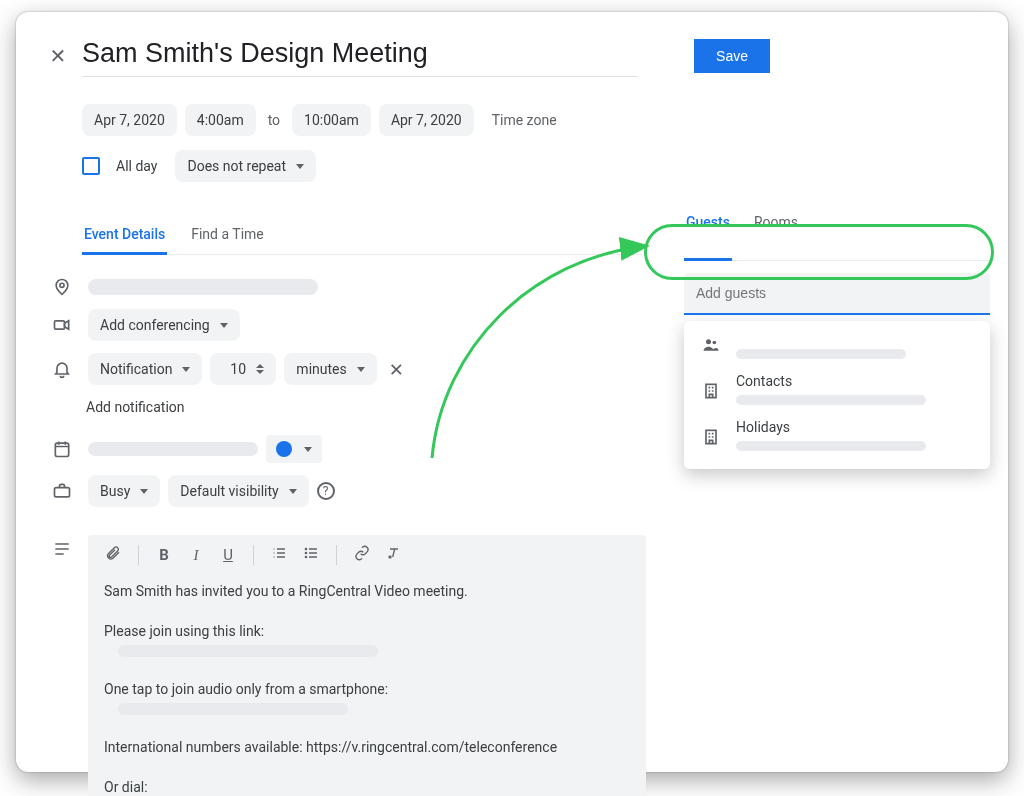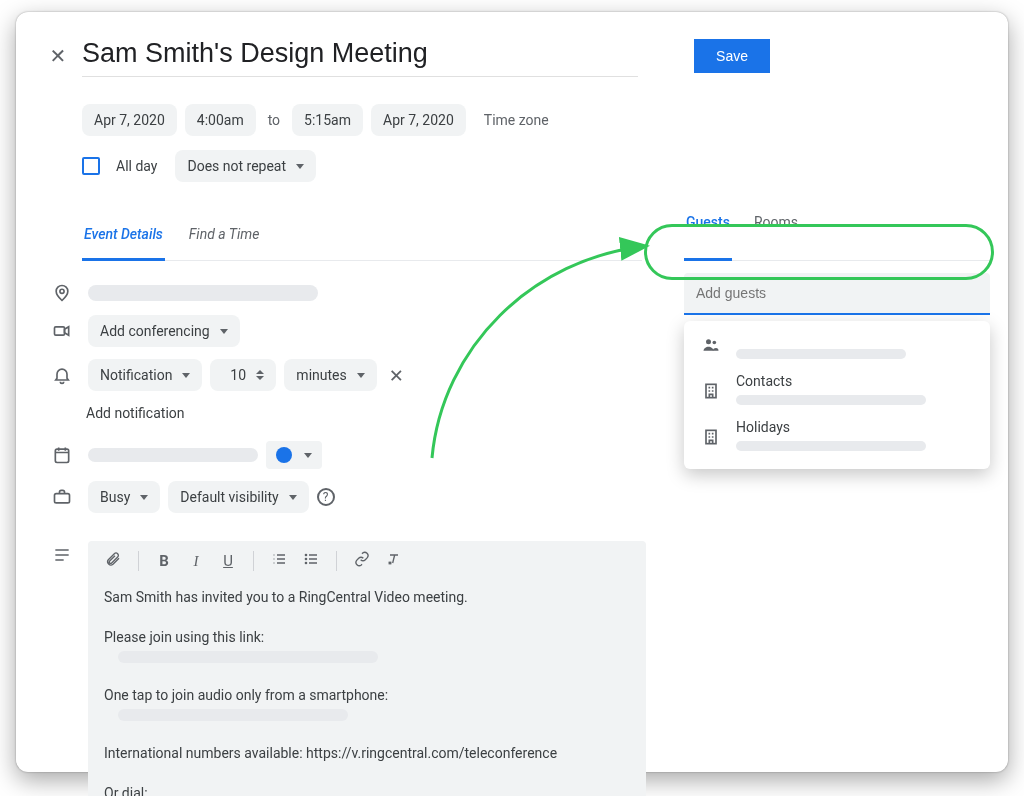--- a/index.html
+++ b/index.html
@@ -61,24 +61,23 @@
     border-left:4px solid transparent; border-right:4px solid transparent;
     border-top:5px solid #5f6368; margin-left:4px;
   }
   .tabs{
     margin-left:38px; margin-top:36px;
     display:flex; gap:22px;
     border-bottom:1px solid #e8eaed;
     width:560px;
   }
   .tab{
-    font-size:14px; color:#5f6368; padding:8px 2px 16px;
+    font-size:14px; color:#5f6368; padding:8px 2px 10px;
     cursor:pointer; border-bottom:3px solid transparent;
     margin-bottom:-1px;
-    font-style:italic;
   }
   .tab.active{ color:#1a73e8; font-weight:500; border-bottom-color:#1a73e8; }
 
   .detail-block{ margin-left:0; margin-top:16px; }
   .drow{ display:flex; align-items:center; gap:8px; padding:6px 0 6px 0; }
   .icon-cell{
     width:36px; display:flex; justify-content:center; color:#5f6368;
     flex-shrink:0;
   }
   .ghostbar{
@@ -197,21 +196,21 @@
     <input class="title-input" value="Sam Smith's Design Meeting" style="">
     <div style="flex:1"></div>
     <button class="save-btn" style="margin-right:210px">Save</button>
   </div>
   <div class="title-underline"></div>
 
   <div class="daterow">
     <span class="chip">Apr 7, 2020</span>
     <span class="chip">4:00am</span>
     <span class="plain-label" style="padding:0 4px">to</span>
-    <span class="chip">5:15am</span>
+    <span class="chip">10:00am</span>
     <span class="chip">Apr 7, 2020</span>
     <span class="plain-label">Time zone</span>
   </div>
 
   <div class="recrow">
     <span class="checkbox"></span>
     <span class="allday-label">All day</span>
     <span class="chip">
       <span>Does not repeat</span>
       <span class="caret"></span>

